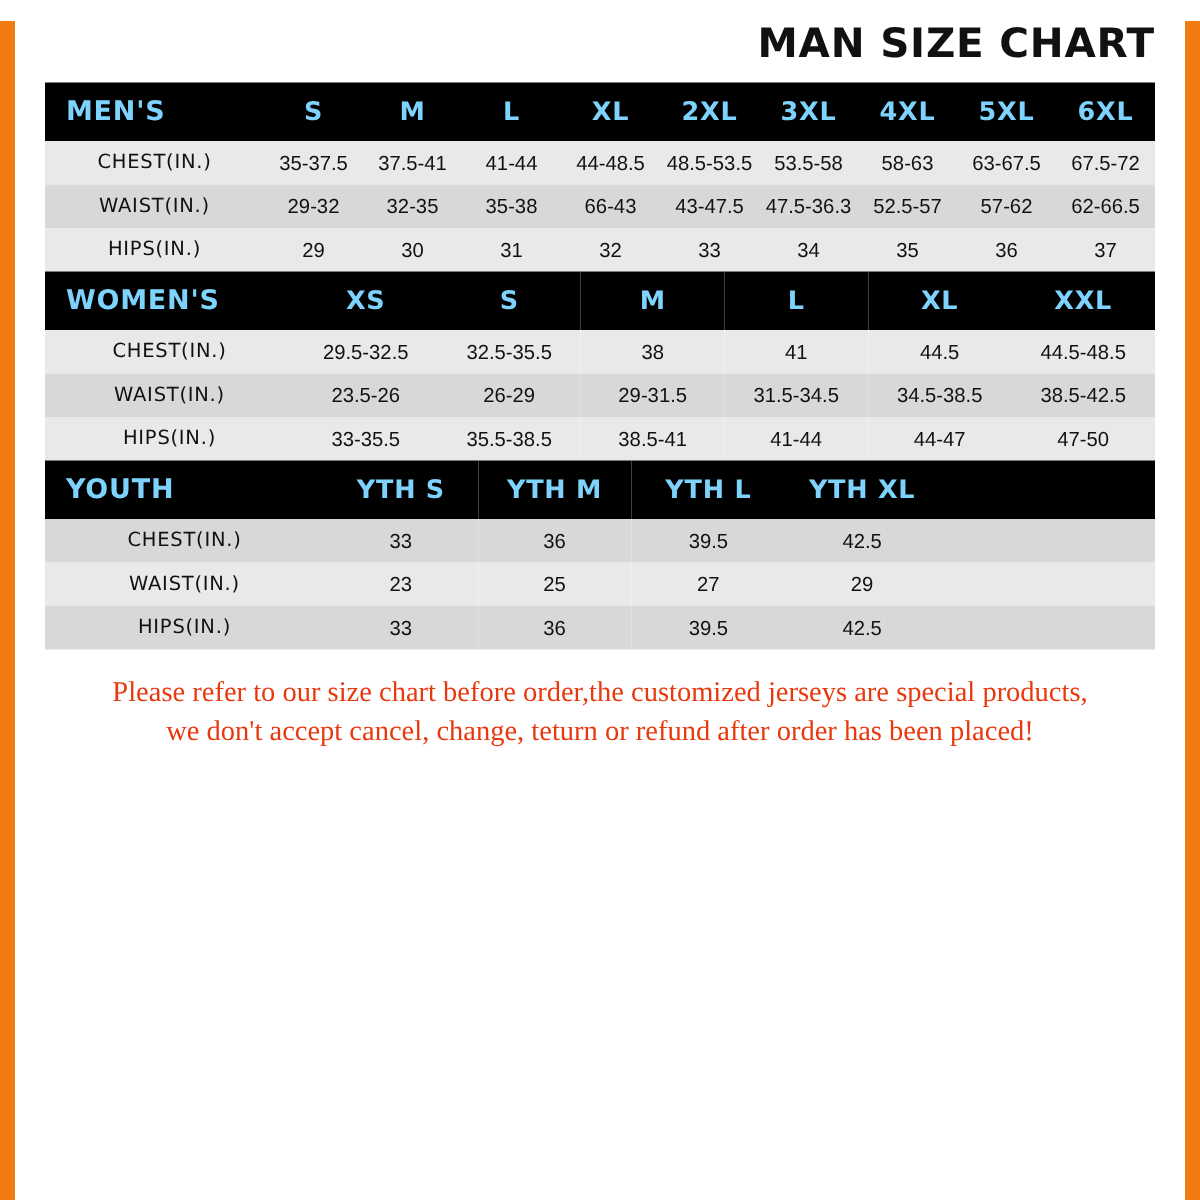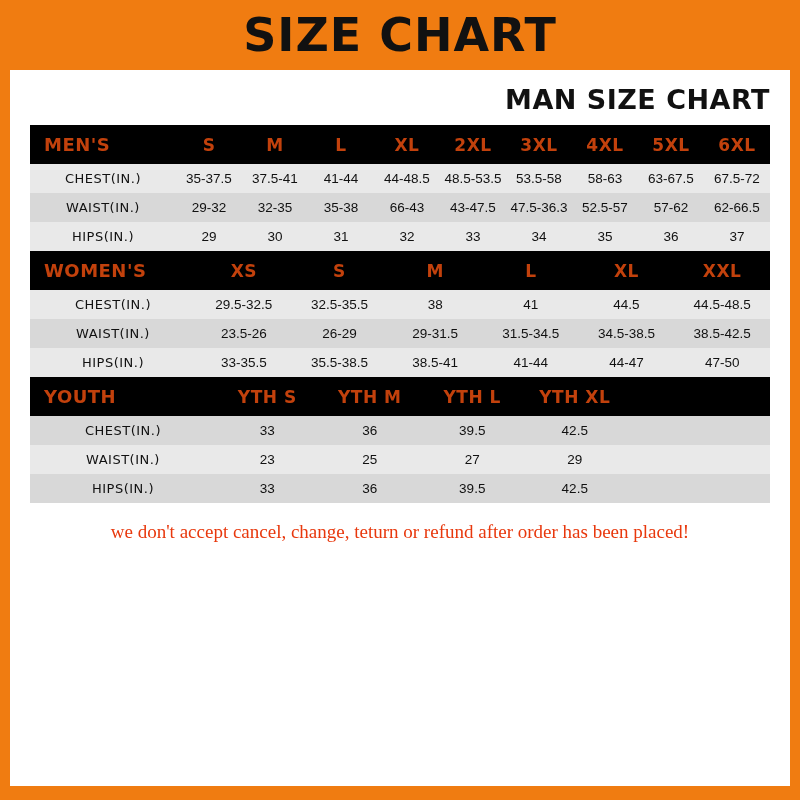--- a/index.html
+++ b/index.html
@@ -51,21 +51,21 @@
     letter-spacing: 0.5px;
   }
   table.size-table {
     width: 740px;
     margin: 0 auto;
     border-collapse: collapse;
     table-layout: fixed;
   }
   table.size-table th {
     background: #000000;
-    color: #c2410c;
+    color: #7dd3fc;
     font-family: "DejaVu Sans", sans-serif;
     font-weight: bold;
     font-size: 17px;
     padding: 9px 2px;
     text-align: center;
     letter-spacing: 0.5px;
     margin-left: 22px;
   }
   table.size-table th.rowhead {
     text-align: left;
@@ -115,23 +115,20 @@
     bottom: 0;
     height: 14px;
     background: #f07c11;
   }
 </style>
 </head>
 <body>
 
 <div class="page">
 
-  <div class="banner">
-    <div class="banner-title">SIZE CHART</div>
-  </div>
 
   <div class="section">
     <div class="section-title">MAN SIZE CHART</div>
     <table class="size-table men-table">
       <thead>
         <tr>
           <th class="rowhead" style="width:130px">MEN'S</th>
           <th>S</th>
           <th>M</th>
           <th>L</th>
@@ -264,17 +261,18 @@
           <td>36</td>
           <td>39.5</td>
           <td>42.5</td>
           <td></td>
         </tr>
       </tbody>
     </table>
   </div>
 
   <div class="footer-note">
+    <div>Please refer to our size chart before order,the customized jerseys are special products,</div>
     <div>we don't accept cancel, change, teturn or refund after order has been placed!</div>
   </div>
 
   <div class="bottom-strip"></div>
 </div>
 
 </body></html>

